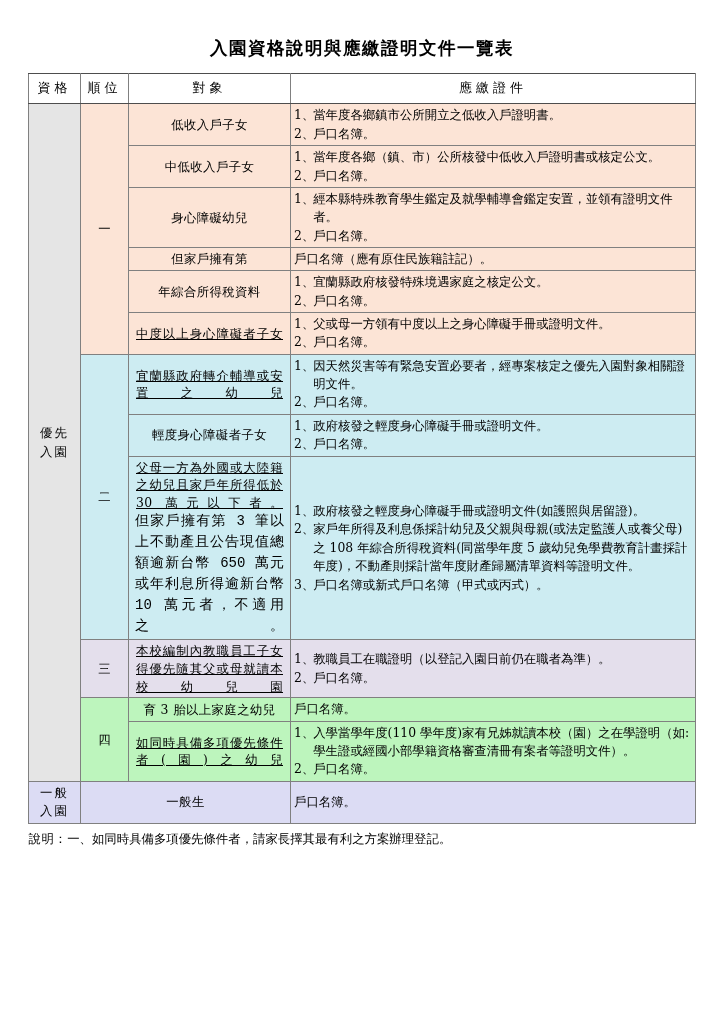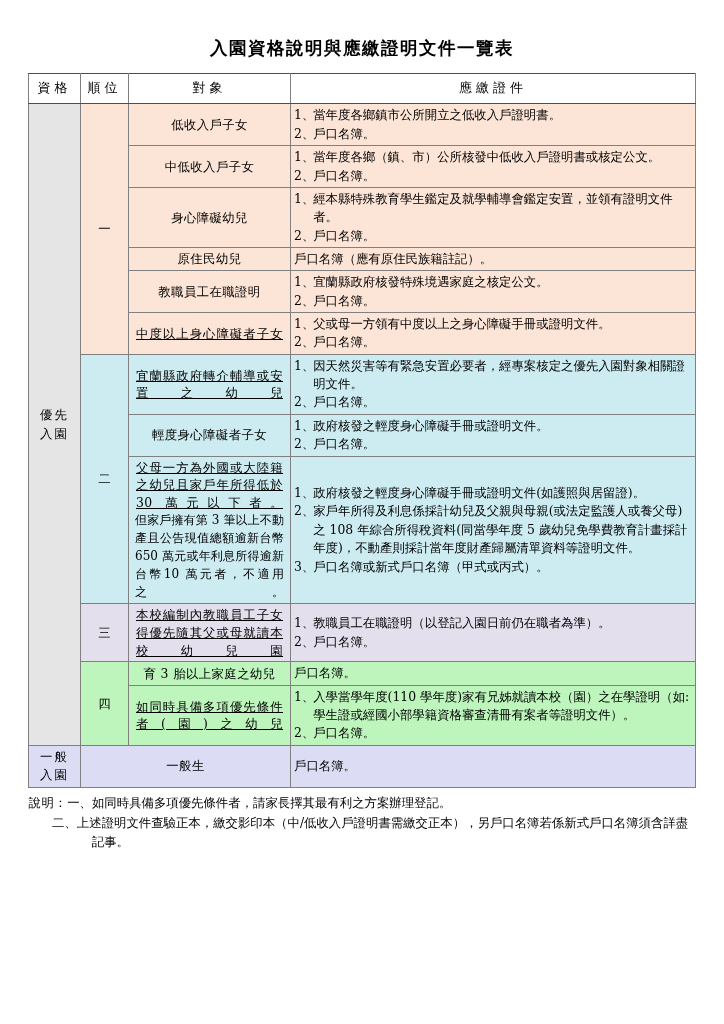--- a/index.html
+++ b/index.html
@@ -73,26 +73,27 @@
   td.order {
     text-align: center;
     font-size: 13px;
   }
   td.target {
     text-align: center;
     letter-spacing: 0.4px;
   }
   td.target .sub {
     display: block;
-    font-size: 12px;
+    font-size: 14px;
     line-height: 1.5;
     letter-spacing: 0px;
     text-align: justify;
     text-align-last: justify;
     padding: 0 3px;
+    font-family: Liberation Mono, monospace;
   }
   td.target .main-t {
     display: block;
   }
   td.target .main-t.justify {
     text-align: justify;
     text-align-last: justify;
     padding: 0 4px;
     text-decoration: underline;
   }
@@ -194,30 +195,30 @@
           <span class="main-t">身心障礙幼兒</span>
         </td>
         <td class="docs c-peach">
           <span class="ln"><span class="num">1、</span><span>經本縣特殊教育學生鑑定及就學輔導會鑑定安置，並領有證明文件者。</span></span>
           <span class="ln"><span class="num">2、</span><span>戶口名簿。</span></span>
         </td>
       </tr>
 
       <tr>
         <td class="target c-peach">
-          <span class="main-t">原住民幼兒</span>
+          <span class="main-t">但家戶擁有第</span>
         </td>
         <td class="docs c-peach">
           <span class="ln" style="padding-left:0"><span>戶口名簿（應有原住民族籍註記）。</span></span>
         </td>
       </tr>
 
       <tr>
         <td class="target c-peach">
-          <span class="main-t">教職員工在職證明</span>
+          <span class="main-t">年綜合所得稅資料</span>
         </td>
         <td class="docs c-peach">
           <span class="ln"><span class="num">1、</span><span>宜蘭縣政府核發特殊境遇家庭之核定公文。</span></span>
           <span class="ln"><span class="num">2、</span><span>戶口名簿。</span></span>
         </td>
       </tr>
 
       <tr>
         <td class="target c-peach">
           <span class="main-t justify">中度以上身心障礙者子女</span>
@@ -303,16 +304,15 @@
         <td class="docs c-lav">
           <span class="ln" style="padding-left:0"><span>戶口名簿。</span></span>
         </td>
       </tr>
 
     </tbody>
   </table>
 
   <div class="notes">
     <span class="note first"><span class="lead">說明：</span><span>一、</span><span>如同時具備多項優先條件者，請家長擇其最有利之方案辦理登記。</span></span>
-    <span class="note"><span>二、</span><span>上述證明文件查驗正本，繳交影印本（中/低收入戶證明書需繳交正本），另戶口名簿若係新式戶口名簿須含詳盡記事。</span></span>
   </div>
 
 </div>
 
 </body></html>

